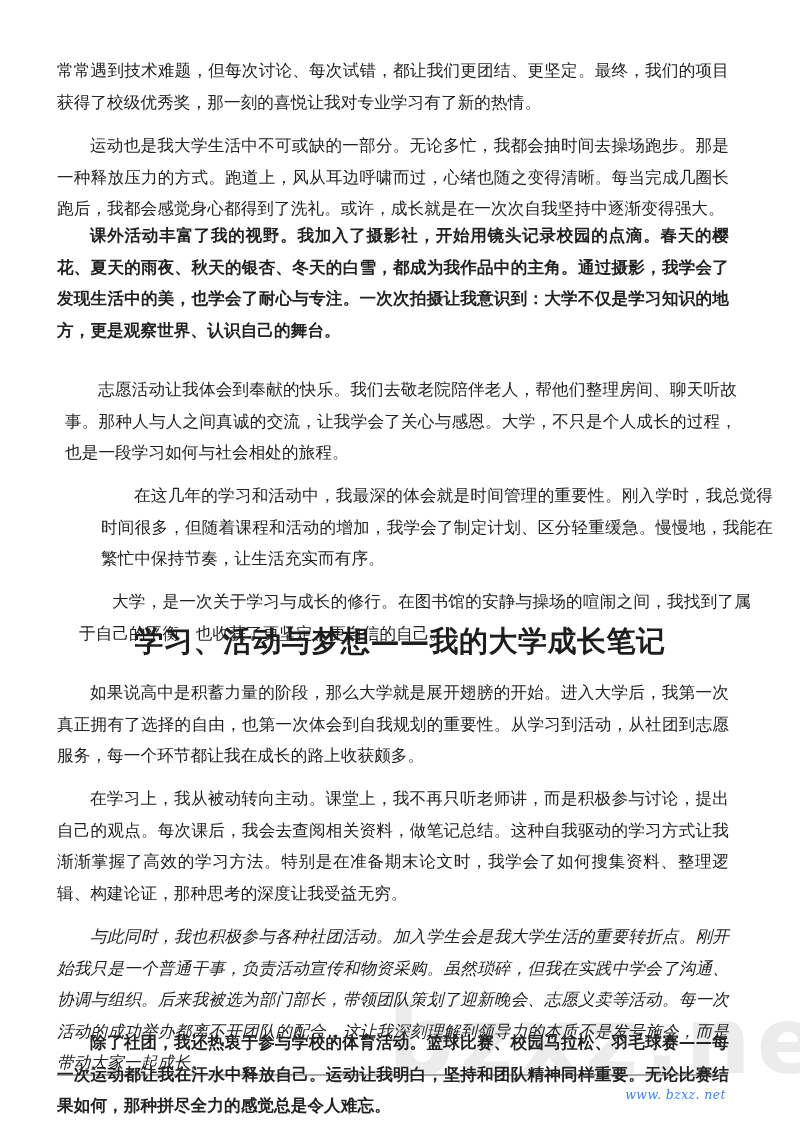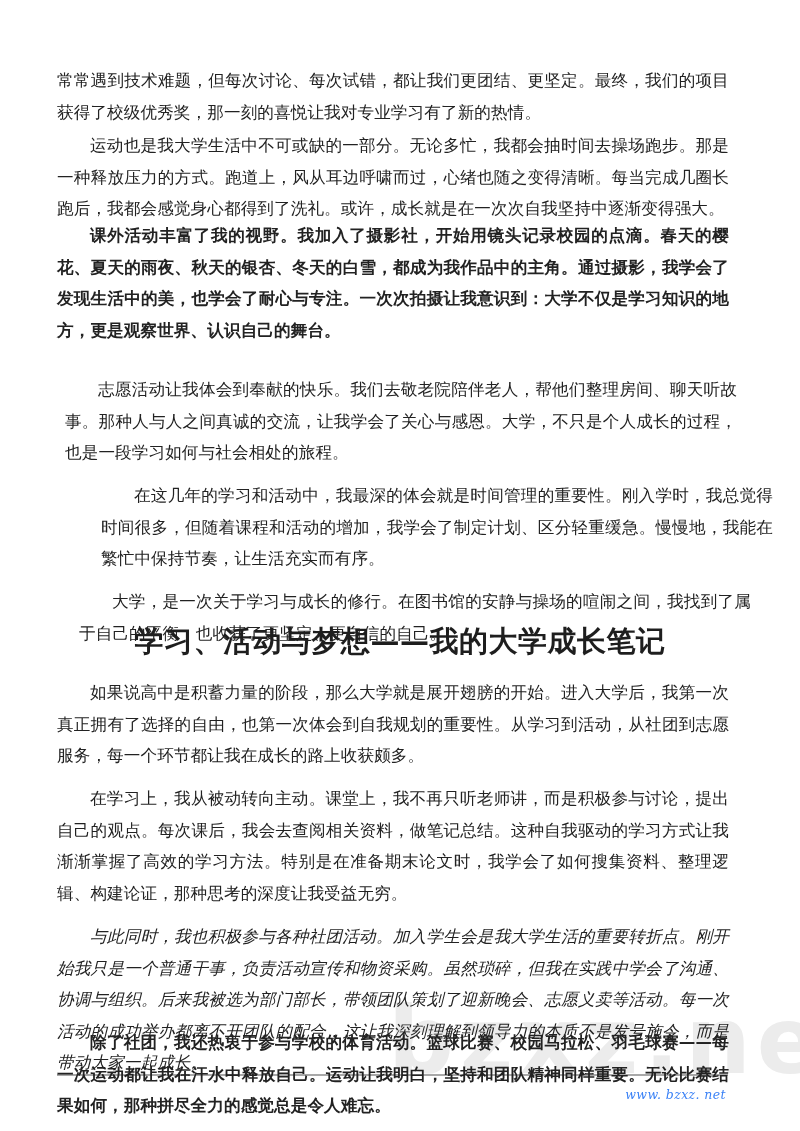--- a/index.html
+++ b/index.html
@@ -78,21 +78,21 @@
       letter-spacing: 0.4px;
     }
   </style>
 </head>
 <body>
 
 <div class="watermark">bzxz.net</div>
 
 <div class="page content">
 
-  <p class="para no-indent" style="top:65px;">常常遇到技术难题，但每次讨论、每次试错，都让我们更团结、更坚定。最终，我们的项目获得了校级优秀奖，那一刻的喜悦让我对专业学习有了新的热情。</p>
+  <p class="para no-indent" style="top:55px;">常常遇到技术难题，但每次讨论、每次试错，都让我们更团结、更坚定。最终，我们的项目获得了校级优秀奖，那一刻的喜悦让我对专业学习有了新的热情。</p>
   <p class="para" style="top:130px;">运动也是我大学生活中不可或缺的一部分。无论多忙，我都会抽时间去操场跑步。那是一种释放压力的方式。跑道上，风从耳边呼啸而过，心绪也随之变得清晰。每当完成几圈长跑后，我都会感觉身心都得到了洗礼。或许，成长就是在一次次自我坚持中逐渐变得强大。</p>
   <p class="para" style="top:220px;font-weight:bold;">课外活动丰富了我的视野。我加入了摄影社，开始用镜头记录校园的点滴。春天的樱花、夏天的雨夜、秋天的银杏、冬天的白雪，都成为我作品中的主角。通过摄影，我学会了发现生活中的美，也学会了耐心与专注。一次次拍摄让我意识到：大学不仅是学习知识的地方，更是观察世界、认识自己的舞台。</p>
   <p class="para" style="top:374px;margin-left:8px;">志愿活动让我体会到奉献的快乐。我们去敬老院陪伴老人，帮他们整理房间、聊天听故事。那种人与人之间真诚的交流，让我学会了关心与感恩。大学，不只是个人成长的过程，也是一段学习如何与社会相处的旅程。</p>
   <p class="para" style="top:480px;margin-left:44px;">在这几年的学习和活动中，我最深的体会就是时间管理的重要性。刚入学时，我总觉得时间很多，但随着课程和活动的增加，我学会了制定计划、区分轻重缓急。慢慢地，我能在繁忙中保持节奏，让生活充实而有序。</p>
   <p class="para" style="top:586px;margin-left:22px;">大学，是一次关于学习与成长的修行。在图书馆的安静与操场的喧闹之间，我找到了属于自己的平衡，也收获了更坚定、更自信的自己。</p>
 </div>
 
 <div class="page content">
   <h1 class="title">学习、活动与梦想——我的大学成长笔记</h1>
   <p class="para" style="top:677px;">如果说高中是积蓄力量的阶段，那么大学就是展开翅膀的开始。进入大学后，我第一次真正拥有了选择的自由，也第一次体会到自我规划的重要性。从学习到活动，从社团到志愿服务，每一个环节都让我在成长的路上收获颇多。</p>

